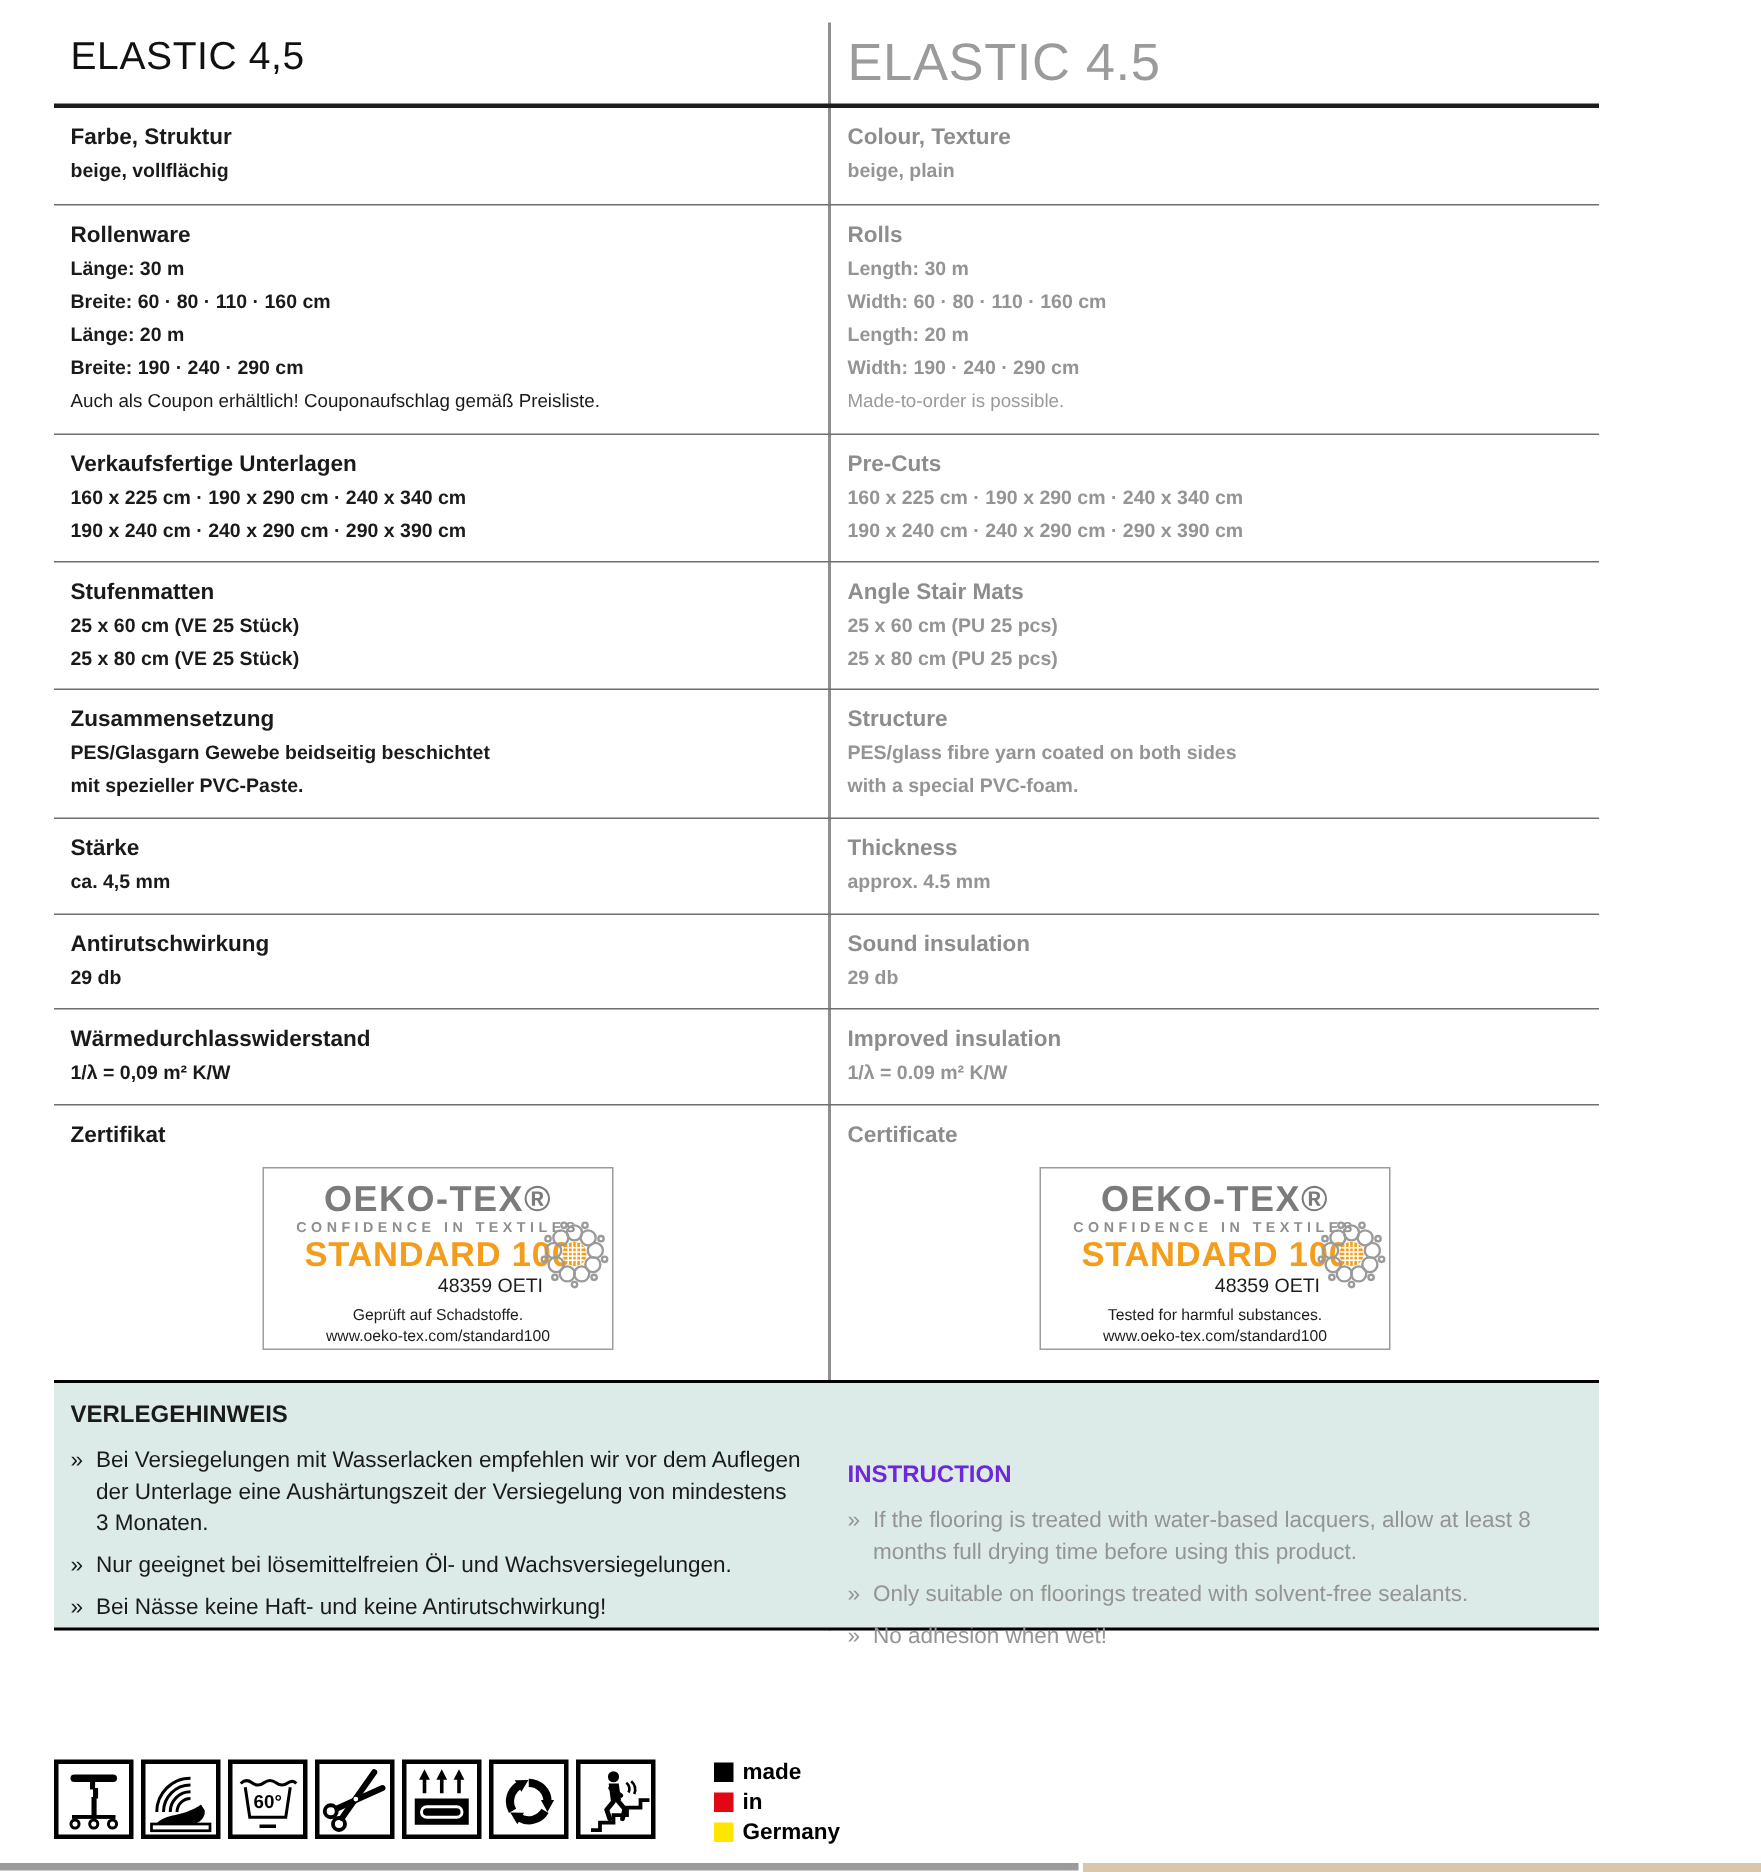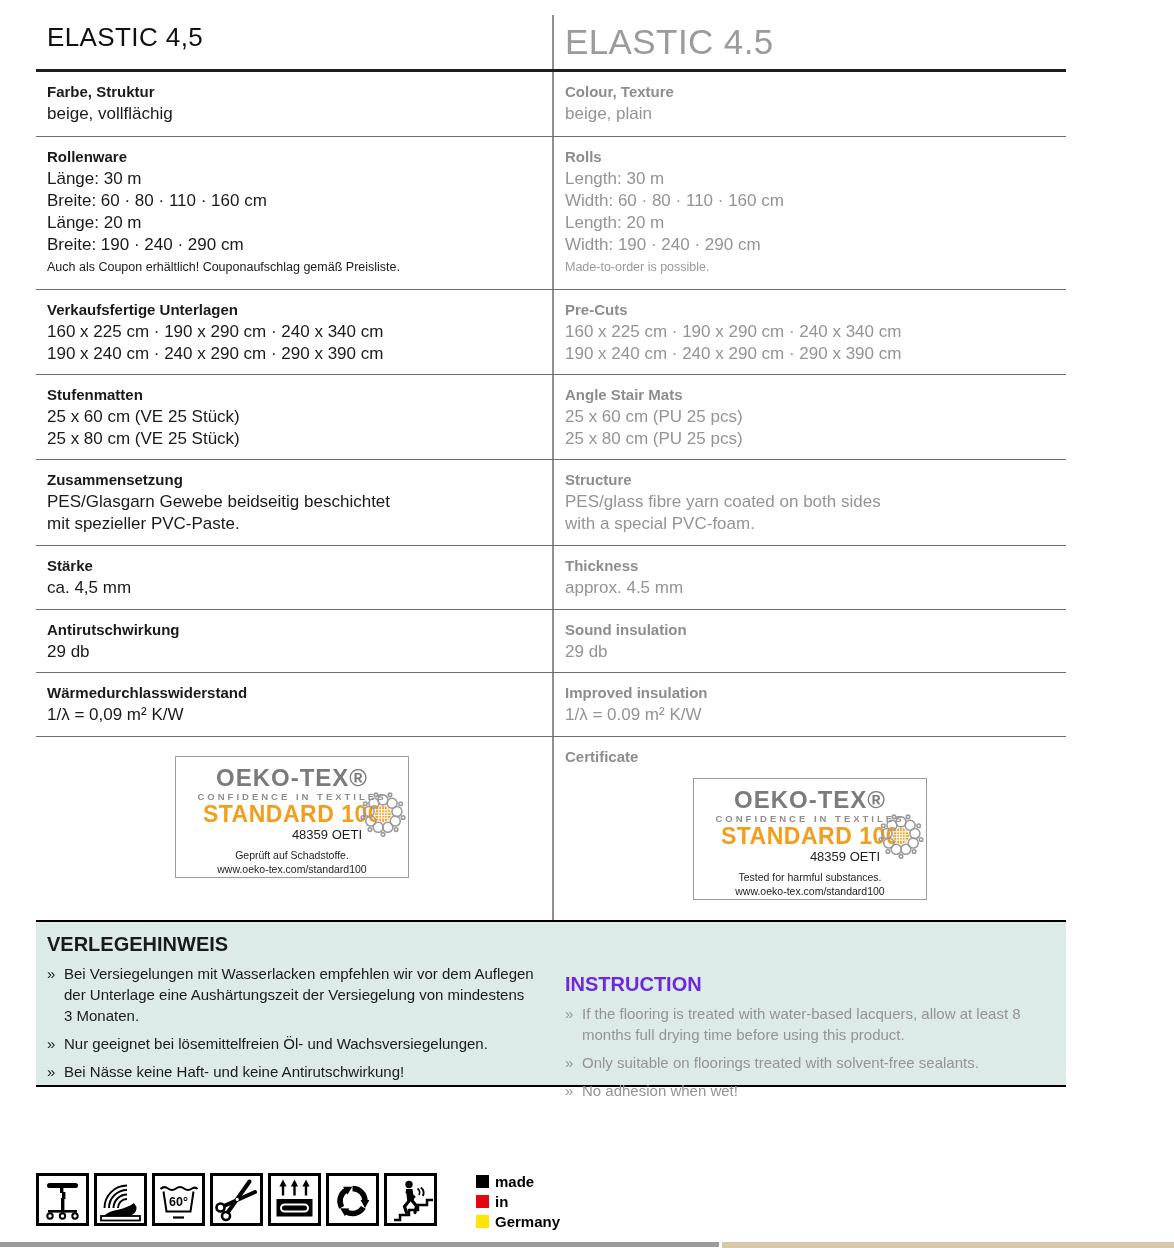--- a/index.html
+++ b/index.html
@@ -9,39 +9,39 @@
   .content{position:absolute;left:36px;top:0;width:1030px;}
   .titles{display:grid;grid-template-columns:516px 514px;height:72px;border-bottom:3px solid #1d1d1d;box-sizing:border-box;}
   .title-de{font-size:26px;letter-spacing:.4px;padding:22px 0 0 11px;color:#111;}
   .title-en{font-size:35px;letter-spacing:.4px;padding:22px 0 0 13px;color:#9b9b9b;}
   .row{display:grid;grid-template-columns:516px 514px;border-bottom:1px solid #6f6f6f;box-sizing:border-box;}
   .h65{height:65px}.h153{height:153px}.h85{height:85px}.h86{height:86px}.h64{height:64px}.h63{height:63px}
   .cert-row{height:183px;border-bottom:none;}
   .cell{padding:9px 14px 0 11px;box-sizing:border-box;}
   .cell.en-cell{padding-left:13px;}
   .hd{font-size:15px;font-weight:bold;line-height:22px;}
-  .line{font-size:17px;line-height:22px;}
+  .line{font-size:13px;line-height:22px;font-weight:bold;}
   .note{font-size:12.5px;line-height:18px;margin-top:2px;}
   .en-cell .hd{color:#8d8d8d;}
   .en-cell .line{color:#949494;}
   .en-cell .note{color:#9a9a9a;}
   
   .logo-box{width:234px;height:122px;border:1px solid #9c9c9c;margin:10px 0 0 128px;position:relative;text-align:center;box-sizing:border-box;background:#fff;}
   .logo-brand{margin-top:8px;font-size:24px;font-weight:bold;color:#7b7b7b;letter-spacing:1px;line-height:26px;}
   .logo-tagline{font-size:9.5px;font-weight:bold;color:#8e8e8e;letter-spacing:3px;line-height:11px;}
   .logo-standard{font-size:23px;font-weight:bold;color:#f49d1d;letter-spacing:.5px;line-height:25px;}
   .logo-number{font-size:13px;font-weight:normal;color:#1d1d1d;line-height:16px;text-align:right;padding-right:46px;}
   .logo-note{font-size:10.5px;color:#1d1d1d;margin-top:6px;line-height:13px;}
   .logo-url{font-size:10.5px;color:#1d1d1d;line-height:14px;}
   .flower{position:absolute;right:2px;top:33px;width:46px;height:48px;}
   
   .instruction{display:grid;grid-template-columns:516px 514px;height:167px;background:#dcebe7;border-top:2px solid #000;border-bottom:2px solid #000;box-sizing:border-box;}
   .instr-cell{padding:12px 16px 0 11px;box-sizing:border-box;}
   .instr-cell.en-cell{padding-left:13px;}
-  .instr-hd{font-size:20px;font-weight:bold;line-height:20px;margin-bottom:9px;}
+  .instr-hd{font-size:16px;font-weight:bold;line-height:20px;margin-bottom:9px;}
   .bullet{display:flex;font-size:15px;line-height:21px;margin-bottom:7px;}
   .bullet .mk{width:17px;flex:none;}
   .en-cell .instr-hd{color:#6d28d9;margin-top:40px;}
   .en-cell .bullet{color:#949494;}
   
   .icons{position:absolute;left:36px;top:1173px;display:flex;gap:5px;border-radius:24px;}
   .icon-box{width:53px;height:53px;border:3px solid #000;box-sizing:border-box;background:#fff;}
   .icon-box svg{display:block;width:100%;height:100%;}
   .madein{position:absolute;left:443px;top:1171px;}
   .madein-row{display:flex;align-items:center;height:20px;padding-left:33px;}
@@ -160,20 +160,21 @@
         <div class="line">1/λ = 0,09 m² K/W</div>
       </div>
       <div class="cell en-cell">
         <div class="hd">Improved insulation</div>
         <div class="line">1/λ = 0.09 m² K/W</div>
       </div>
     </div>
 
     <div class="row cert-row">
       <div class="cell">
+        <div class="hd">Zertifikat</div>
         <div class="logo-box">
           <div class="logo-brand">OEKO-TEX®</div>
           <div class="logo-tagline">CONFIDENCE IN TEXTILES</div>
           <div class="logo-standard">STANDARD 100</div>
           <div class="logo-number">48359 OETI</div>
           <div class="logo-note">Geprüft auf Schadstoffe.</div>
           <div class="logo-url">www.oeko-tex.com/standard100</div>
           <svg class="flower" viewBox="-22 -22 44 44">
             <g stroke="#9a9a9a" stroke-width="1.5" fill="none">
               <circle cx="0" cy="-13.5" r="4.8"></circle>

